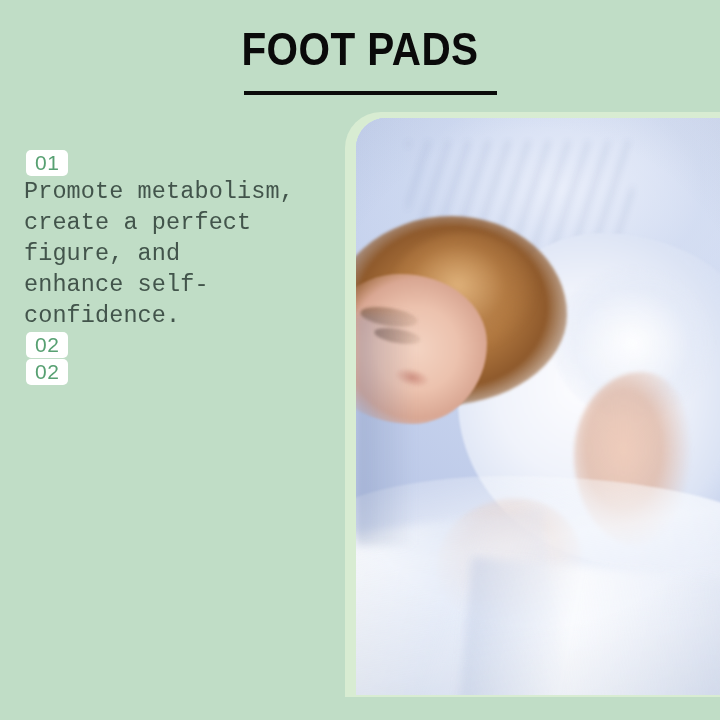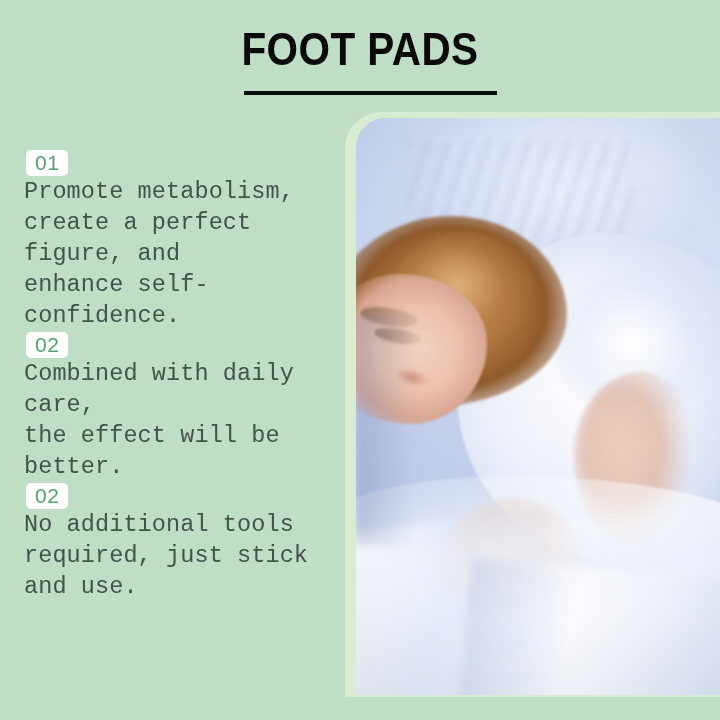--- a/index.html
+++ b/index.html
@@ -249,28 +249,24 @@
     <div class="feature-item">
       <span class="feature-badge">01</span>
       <span class="feature-text">Promote metabolism,
 create a perfect figure, and
 enhance self-confidence.</span>
     </div>
 
 
     <div class="feature-item">
       <span class="feature-badge">02</span>
-      <span class="feature-text">Combined with daily care,
-the effect will be better.</span>
     </div>
 
     <div class="feature-item">
       <span class="feature-badge">02</span>
-      <span class="feature-text">No additional tools
-required, just stick and use.</span>
     </div>
 
   </div>
 
   <div id="photo-rim"></div>
   <div id="photo-panel">
     <div class="ph" id="ph-base"></div>
     <div class="ph" id="ph-pillow"></div>
     <div class="ph" id="ph-crease"></div>
     <div class="ph" id="ph-shirt"></div>

